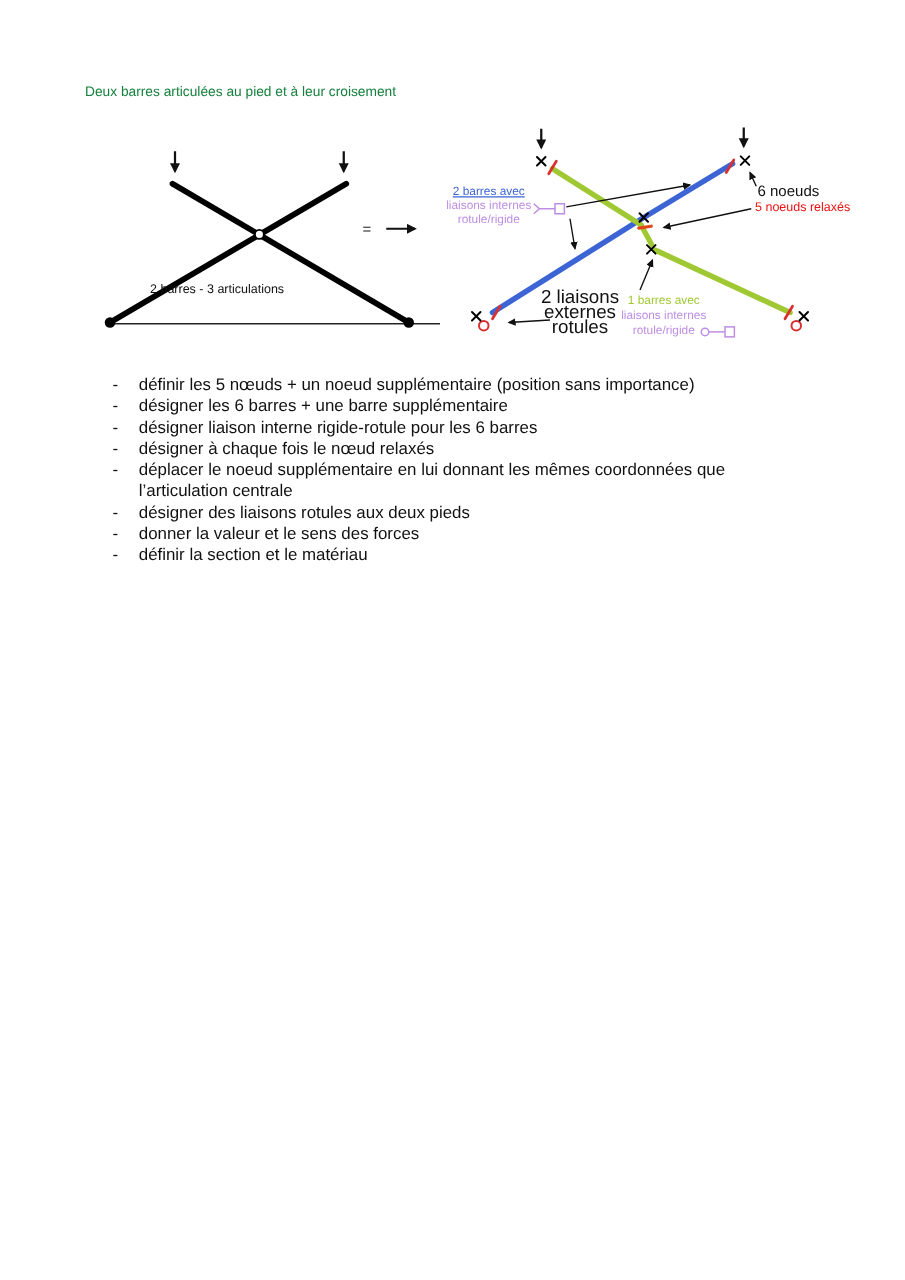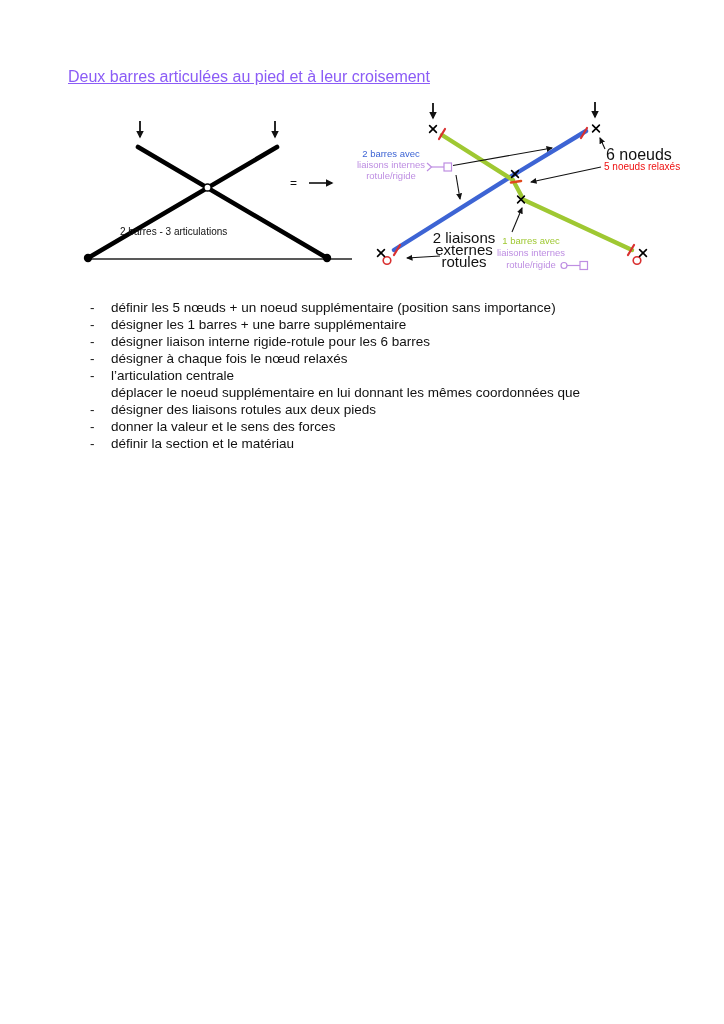--- a/index.html
+++ b/index.html
@@ -2,31 +2,31 @@
 <html><head>
 <meta charset="utf-8">
 <style>
   * { margin:0; padding:0; box-sizing:border-box; }
   html,body { background:#ffffff; }
   .page {
     position:relative; width:724px; height:1024px; background:#ffffff;
     font-family:"Liberation Sans", sans-serif; color:#1a1a1a; overflow:hidden;
   }
   .abs { position:absolute; }
-  .title { left:68px; top:68px; font-size:16px; color:#8b5cf6;text-decoration:underline; }
+  .title { left:68px; top:68px; font-size:11px; color:#15803d; }
   .diagram-svg { left:0; top:0; width:724px; height:300px; }
   .caption-left { left:120px; top:226px; width:175px; text-align:left; font-size:10px; color:#111; }
   .equals { left:290px; top:176px; font-size:12px; color:#111; }
   .lbl { line-height:11px; font-size:9.5px; text-align:center; }
   .lbl-blue-group { left:343px; top:148px; width:96px; }
   .lbl-green-group { left:488px; top:235px; width:86px; line-height:12px; }
-  .c-blue { color:#3D64D4; }
+  .c-blue { color:#3D64D4;text-decoration:underline; }
   .c-green { color:#9FC832; }
   .c-purple { color:#BE8EE2; }
-  .lbl-nodes { left:606px; top:146px; font-size:16px; color:#111; }
+  .lbl-nodes { left:606px; top:146px; font-size:12px; color:#111; }
   .lbl-relaxed { left:604px; top:161px; font-size:10px; color:#EE1111; }
   .lbl-external { left:428px; top:232px; width:72px; text-align:center; font-size:15px; line-height:12px; color:#111; }
   .list { left:90px; top:299px; width:545px; font-size:13.5px; line-height:17px; color:#111; }
   .row { display:flex; }
   .row .dash { width:21px; flex:0 0 21px; }
   .row .txt { flex:1; }
 </style>
 </head>
 <body>
 
@@ -145,40 +145,40 @@
   <div class="abs list">
     <div class="row">
       <span class="dash">-</span>
       <div class="txt">
           <div>définir les 5 nœuds + un noeud supplémentaire (position sans importance)</div>
         </div>
     </div>
     <div class="row">
       <span class="dash">-</span>
       <div class="txt">
-          <div>désigner les 1 barres + une barre supplémentaire</div>
+          <div>désigner les 6 barres + une barre supplémentaire</div>
         </div>
     </div>
     <div class="row">
       <span class="dash">-</span>
       <div class="txt">
           <div>désigner liaison interne rigide-rotule pour les 6 barres</div>
         </div>
     </div>
     <div class="row">
       <span class="dash">-</span>
       <div class="txt">
           <div>désigner à chaque fois le nœud relaxés</div>
         </div>
     </div>
     <div class="row">
       <span class="dash">-</span>
       <div class="txt">
+        <div>déplacer le noeud supplémentaire en lui donnant les mêmes coordonnées que</div>
         <div>l’articulation centrale</div>
-        <div>déplacer le noeud supplémentaire en lui donnant les mêmes coordonnées que</div>
       </div>
     </div>
     <div class="row">
       <span class="dash">-</span>
       <div class="txt">
           <div>désigner des liaisons rotules aux deux pieds</div>
         </div>
     </div>
     <div class="row">
       <span class="dash">-</span>

